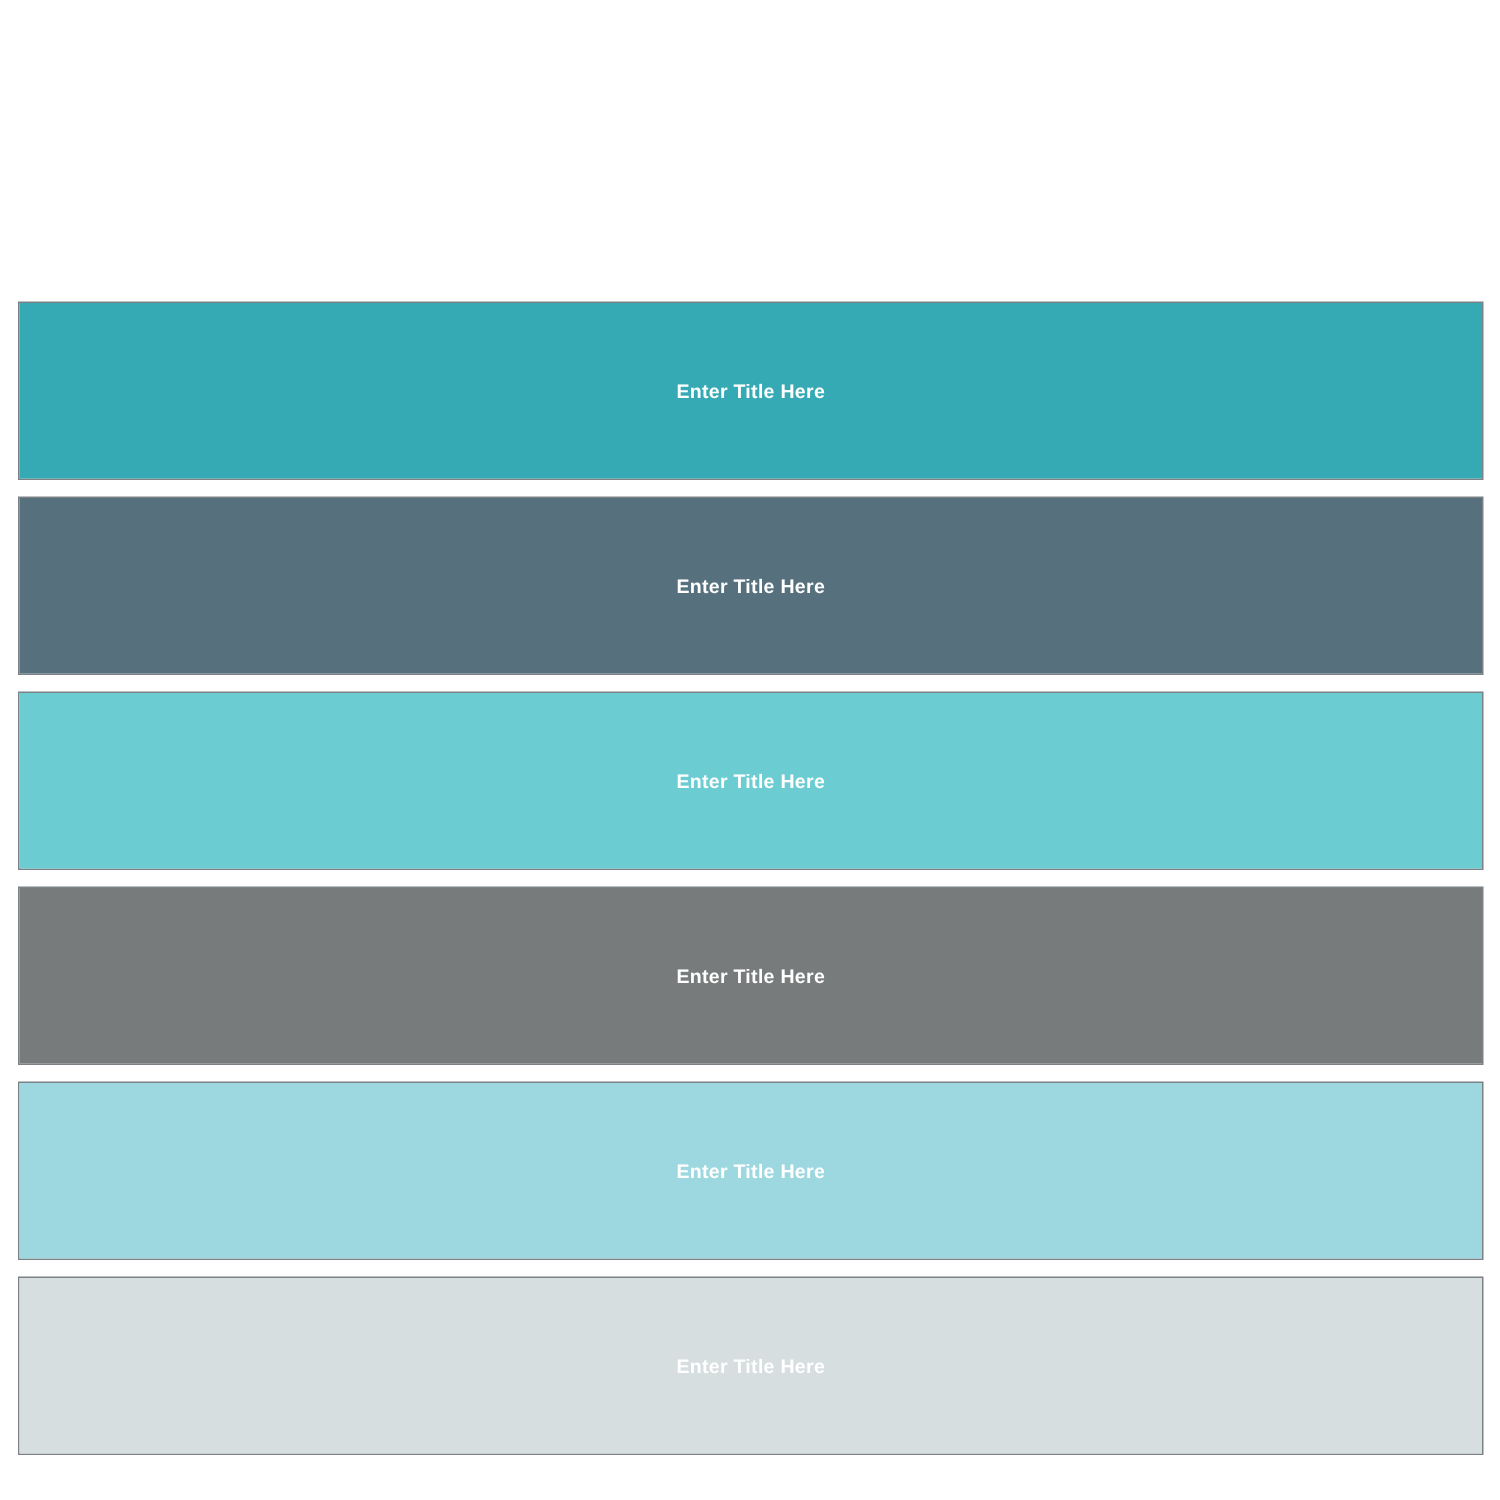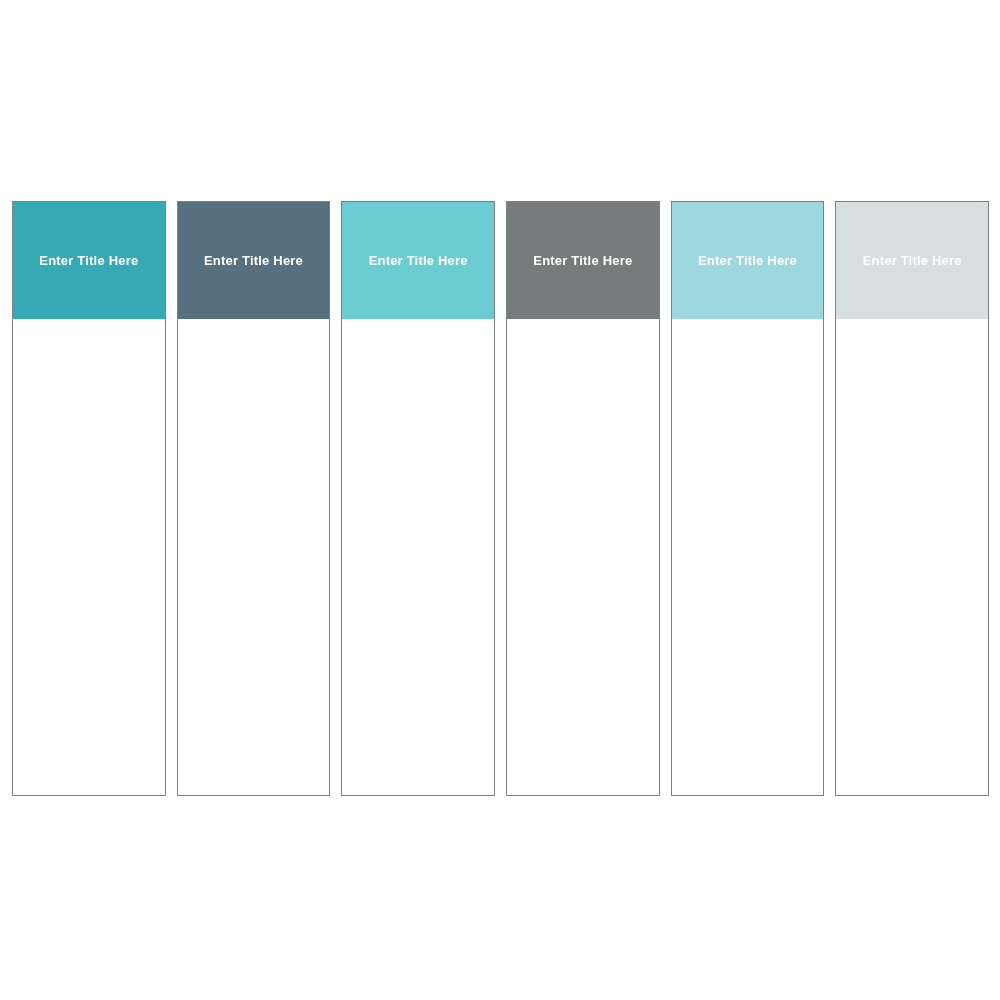--- a/index.html
+++ b/index.html
@@ -19,21 +19,21 @@
     background: #ffffff;
   }
 
   .columns-area {
     position: absolute;
     left: 12px;
     top: 201px;
     width: 977px;
     height: 595px;
     display: flex;
-    flex-direction: row;
+    flex-direction: column;
     align-items: stretch;
     gap: 11px;
   }
 
   .column-card {
     flex: 1 1 0;
     display: flex;
     flex-direction: column;
     background: #ffffff;
     border: 1px solid #7b8184;

